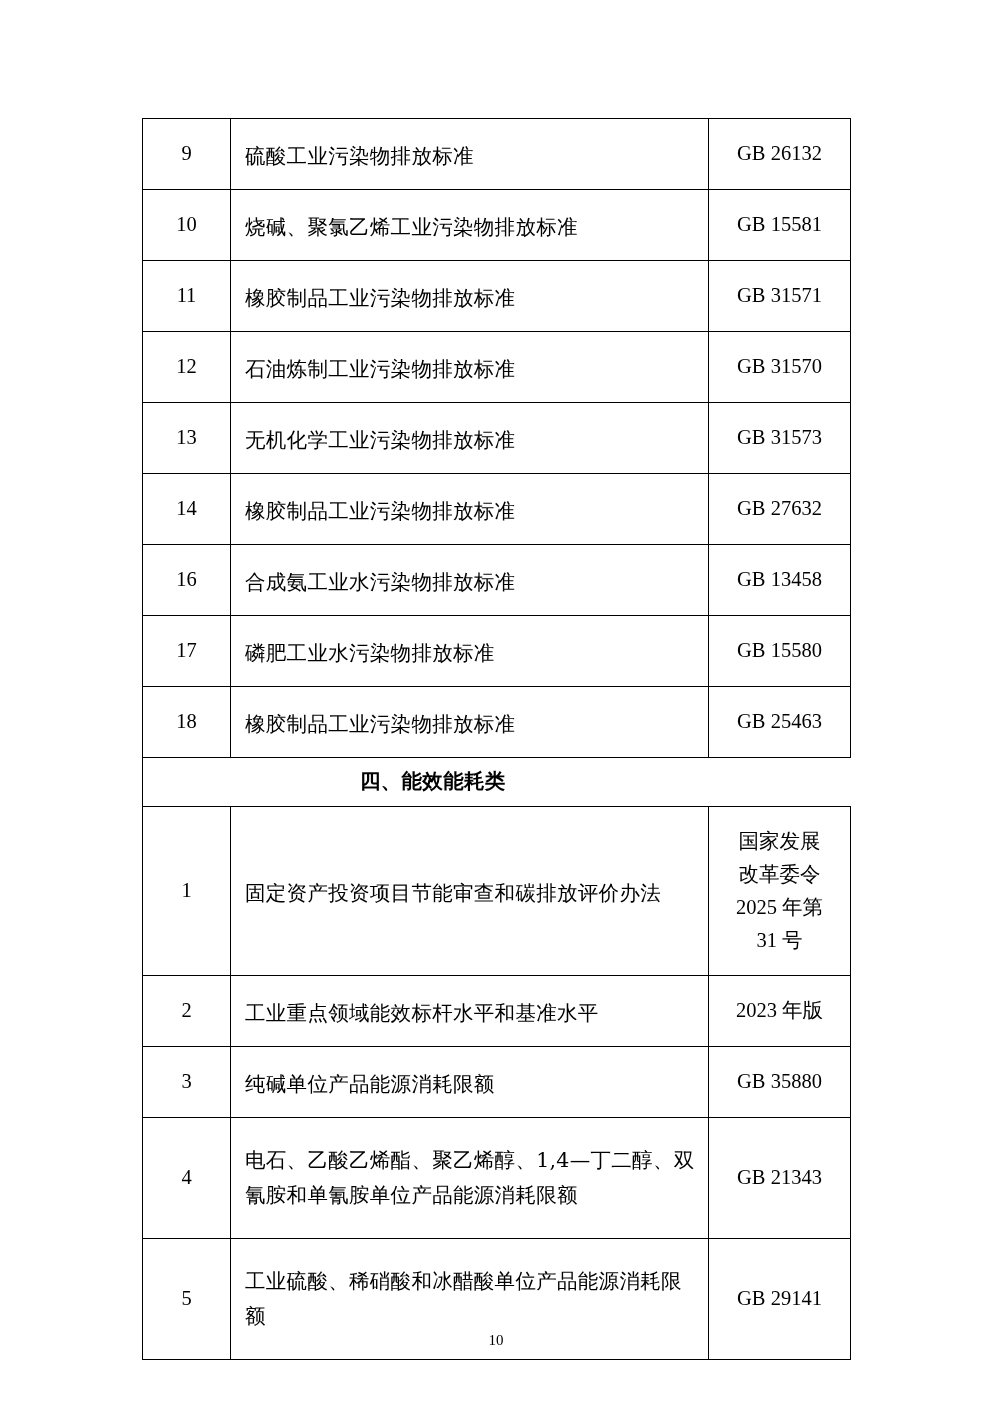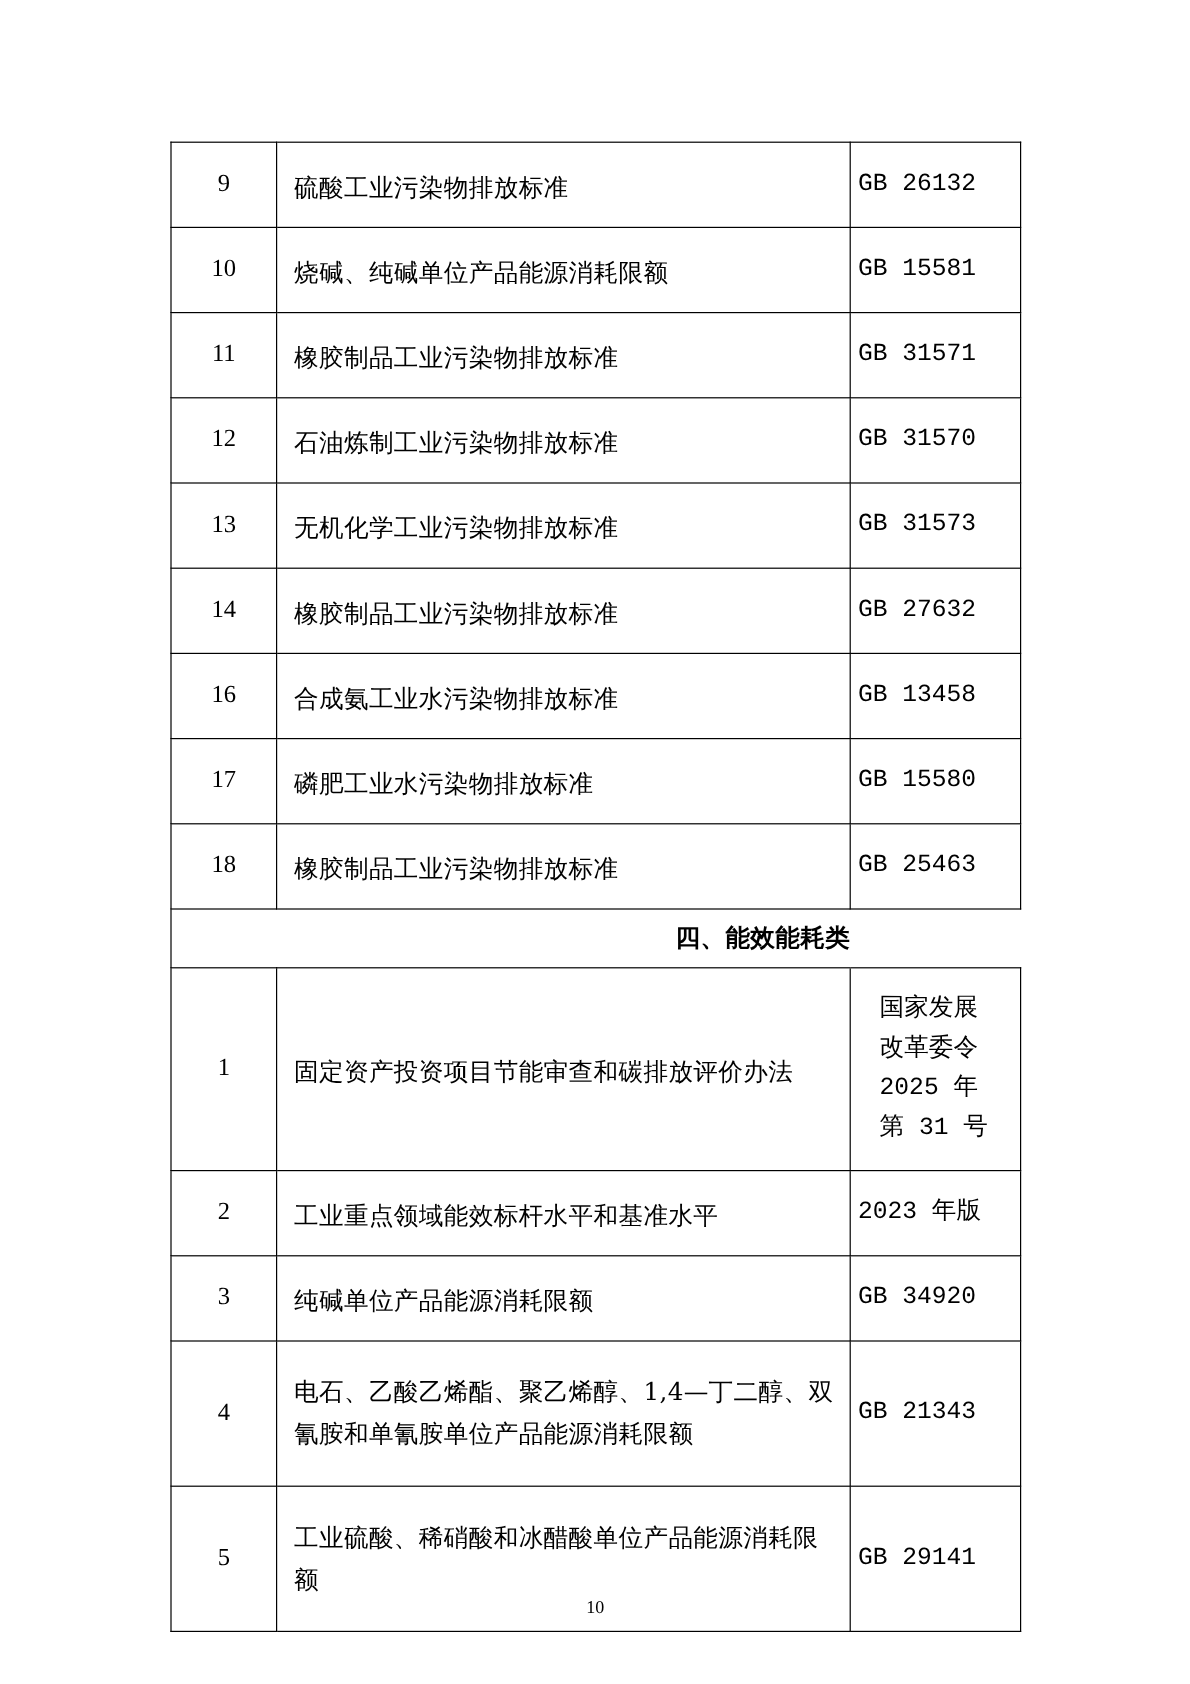--- a/index.html
+++ b/index.html
@@ -45,29 +45,29 @@
     text-align: center;
     font-family: "Liberation Serif", "DejaVu Serif", serif;
   }
   td.name {
     text-align: left;
     padding: 9px 10px 3px 14px;
     font-family: "DejaVu Serif", "Liberation Serif", serif;
     letter-spacing: 0.3px;
   }
   td.code {
-    text-align: left;
+    text-align: center;
     padding: 9px 6px;
-    font-family: Liberation Mono, monospace;
+    font-family: Liberation Serif, serif;
     margin-left: 24px;
   }
   tr.row-std td { height: 52px; }
   tr.section td {
     height: 48px;
-    text-align: right;
+    text-align: center;
     padding-left: 14px;
     font-family: "DejaVu Serif", "Liberation Serif", serif;
     font-weight: bold;
     letter-spacing: 0.3px;
     border-right: none;
   }
   tr.section td.blank {
     border-left: none;
     border-right: none;
     border-top: none;
@@ -108,21 +108,21 @@
     <tbody>
 
       <tr class="row-std">
         <td class="num">9</td>
         <td class="name">硫酸工业污染物排放标准</td>
         <td class="code">GB 26132</td>
       </tr>
 
       <tr class="row-std">
         <td class="num">10</td>
-        <td class="name">烧碱、纯碱单位产品能源消耗限额</td>
+        <td class="name">烧碱、聚氯乙烯工业污染物排放标准</td>
         <td class="code">GB 15581</td>
       </tr>
 
       <tr class="row-std">
         <td class="num">11</td>
         <td class="name">橡胶制品工业污染物排放标准</td>
         <td class="code">GB 31571</td>
       </tr>
 
       <tr class="row-std">
@@ -175,21 +175,21 @@
 
       <tr class="row-std">
         <td class="num">2</td>
         <td class="name">工业重点领域能效标杆水平和基准水平</td>
         <td class="code">2023 年版</td>
       </tr>
 
       <tr class="row-std">
         <td class="num">3</td>
         <td class="name">纯碱单位产品能源消耗限额</td>
-        <td class="code">GB 34920</td>
+        <td class="code">GB 35880</td>
       </tr>
 
       <tr class="row-tall2">
         <td class="num">4</td>
         <td class="name multiline">电石、乙酸乙烯酯、聚乙烯醇、1,4—丁二醇、双氰胺和单氰胺单位产品能源消耗限额</td>
         <td class="code">GB 21343</td>
       </tr>
 
       <tr class="row-tall2">
         <td class="num">5</td>

